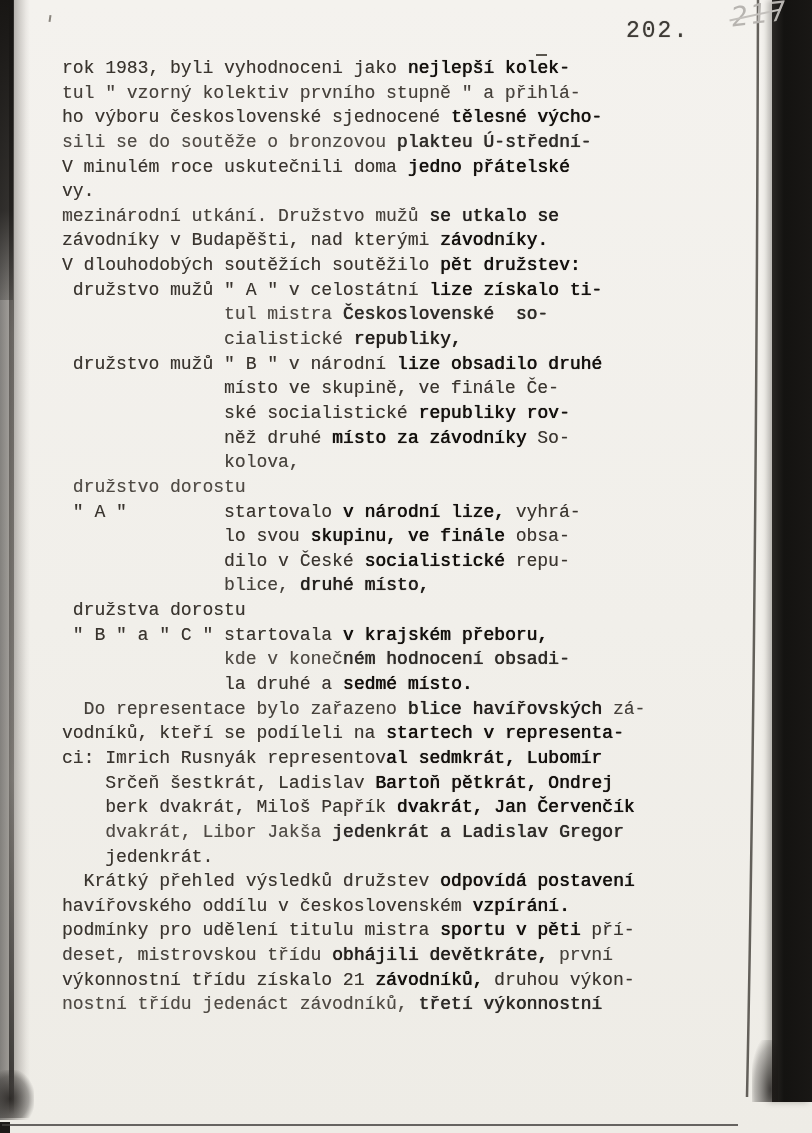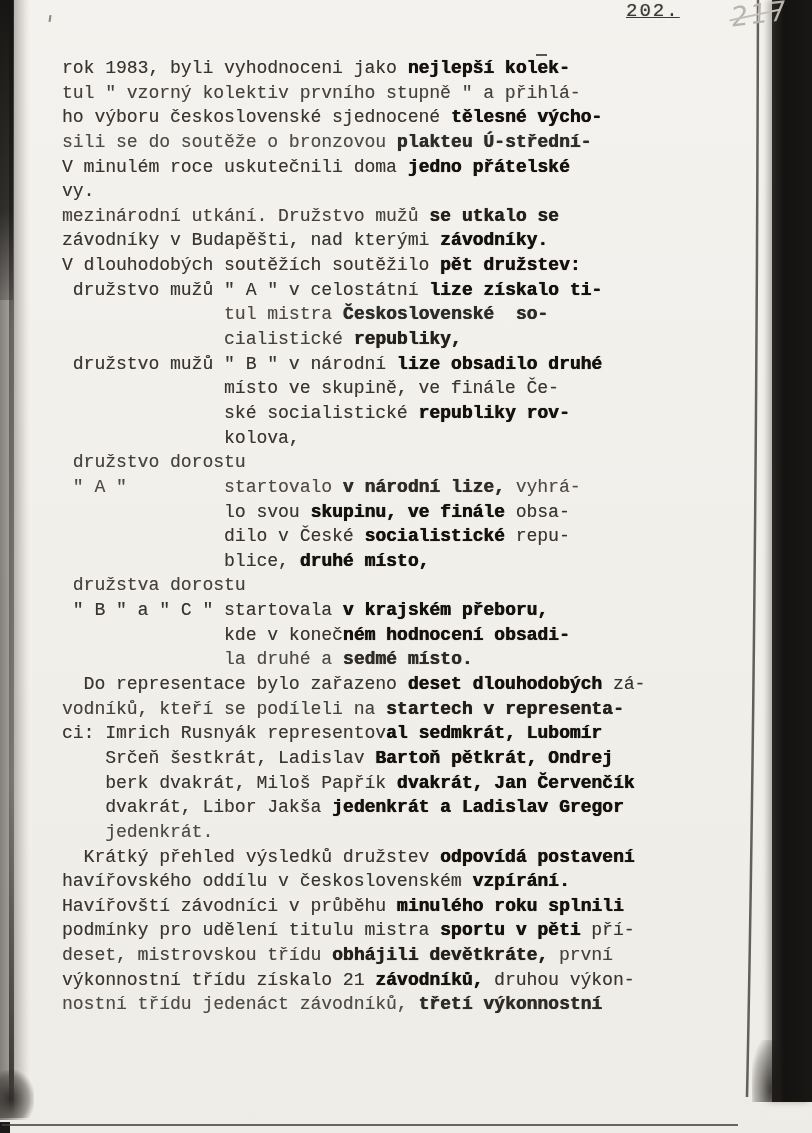--- a/index.html
+++ b/index.html
@@ -54,24 +54,23 @@
   .artifact-dash {
     position:absolute; left:536px; top:54px; width:11px; height:2px; background:#5a564f;
   }
   .artifact-tick {
     position:absolute; left:49px; top:15px; width:2px; height:7px; background:#8a857e;
     transform:rotate(8deg);
   }
 
   
   .page-number {
-    position:absolute; left:626px; top:0;
-    font-size:19px; letter-spacing:2px; color:#3d3a35;
+    position:absolute; left:626px; top:18px;
+    font-size:23px; letter-spacing:2px; color:#3d3a35;
     text-shadow:0 0 1px rgba(61,58,53,.6);
-    text-decoration:underline;
   }
   .hand-number {
     position:absolute; left:731px; top:-2px;
     font-family:"DejaVu Sans",sans-serif;
     font-size:27px; color:#b7b4b0;
     transform:rotate(-7deg) skewX(-10deg);
     letter-spacing:2px;
   }
   .hand-strike {
     position:absolute; left:729px; top:14px; width:52px; height:2px;
@@ -84,21 +83,21 @@
   }
   .line {
     white-space:pre;
     font-size:18px;
     line-height:24.65px;
     height:24.65px;
     color:#39342e;
     text-shadow:0.3px 0 rgba(57,52,46,.45);
   }
   .line .seg-b {
-    font-weight:bold;
+    font-weight:normal;
     color:#14110e;
     text-shadow:0.5px 0 #14110e, 0 0 1px rgba(20,17,14,.55);
     text-align:right;
   }
   .line:nth-child(5n+2) { opacity:.93; }
   .line:nth-child(7n+4) { opacity:.88; }
   .line:nth-child(11n+6){ filter:blur(.2px); }
 </style>
 </head>
 <body>
@@ -132,39 +131,39 @@
       <div class="line"><span class="seg">vy.</span></div>
       <div class="line"><span class="seg">mezinárodní utkání. Družstvo mužů </span><span class="seg-b">se utkalo se</span></div>
       <div class="line"><span class="seg">závodníky v Budapěšti, nad kterými </span><span class="seg-b">závodníky.</span></div>
       <div class="line"><span class="seg">V dlouhodobých soutěžích soutěžilo </span><span class="seg-b">pět družstev:</span></div>
       <div class="line"><span class="seg"> družstvo mužů " A " v celostátní </span><span class="seg-b">lize získalo ti-</span></div>
       <div class="line"><span class="seg">               tul mistra </span><span class="seg-b">Československé  so-</span></div>
       <div class="line"><span class="seg">               cialistické </span><span class="seg-b">republiky,</span></div>
       <div class="line"><span class="seg"> družstvo mužů " B " v národní </span><span class="seg-b">lize obsadilo druhé</span></div>
       <div class="line"><span class="seg">               místo ve skupině, ve finále Če-</span></div>
       <div class="line"><span class="seg">               ské socialistické </span><span class="seg-b">republiky rov-</span></div>
+      <div class="line"><span class="seg">               něž druhé </span><span class="seg-b">místo za závodníky</span><span class="seg"> So-</span></div>
       <div class="line"><span class="seg">               kolova,</span></div>
       <div class="line"><span class="seg"> družstvo dorostu</span></div>
       <div class="line"><span class="seg"> " A "         startovalo </span><span class="seg-b">v národní lize,</span><span class="seg"> vyhrá-</span></div>
       <div class="line"><span class="seg">               lo svou </span><span class="seg-b">skupinu, ve finále</span><span class="seg"> obsa-</span></div>
       <div class="line"><span class="seg">               dilo v České </span><span class="seg-b">socialistické</span><span class="seg"> repu-</span></div>
       <div class="line"><span class="seg">               blice, </span><span class="seg-b">druhé místo,</span></div>
       <div class="line"><span class="seg"> družstva dorostu</span></div>
       <div class="line"><span class="seg"> " B " a " C " startovala </span><span class="seg-b">v krajském přeboru,</span></div>
       <div class="line"><span class="seg">               kde v koneč</span><span class="seg-b">ném hodnocení obsadi-</span></div>
       <div class="line"><span class="seg">               la druhé a </span><span class="seg-b">sedmé místo.</span></div>
-      <div class="line"><span class="seg">  Do representace bylo zařazeno </span><span class="seg-b">deset dlouhodobých</span><span class="seg"> zá-</span></div>
+      <div class="line"><span class="seg">  Do representace bylo zařazeno </span><span class="seg-b">blice havířovských</span><span class="seg"> zá-</span></div>
       <div class="line"><span class="seg">vodníků, kteří se podíleli na </span><span class="seg-b">startech v representa-</span></div>
       <div class="line"><span class="seg">ci: Imrich Rusnyák representov</span><span class="seg-b">al sedmkrát, Lubomír</span></div>
       <div class="line"><span class="seg">    Srčeň šestkrát, Ladislav </span><span class="seg-b">Bartoň pětkrát, Ondrej</span></div>
       <div class="line"><span class="seg">    berk dvakrát, Miloš Papřík </span><span class="seg-b">dvakrát, Jan Červenčík</span></div>
       <div class="line"><span class="seg">    dvakrát, Libor Jakša </span><span class="seg-b">jedenkrát a Ladislav Gregor</span></div>
       <div class="line"><span class="seg">    jedenkrát.</span></div>
       <div class="line"><span class="seg">  Krátký přehled výsledků družstev </span><span class="seg-b">odpovídá postavení</span></div>
       <div class="line"><span class="seg">havířovského oddílu v československém </span><span class="seg-b">vzpírání.</span></div>
-      <div class="line"><span class="seg">Havířovští závodníci v průběhu </span><span class="seg-b">minulého roku splnili</span></div>
       <div class="line"><span class="seg">podmínky pro udělení titulu mistra </span><span class="seg-b">sportu v pěti</span><span class="seg"> pří-</span></div>
       <div class="line"><span class="seg">deset, mistrovskou třídu </span><span class="seg-b">obhájili devětkráte,</span><span class="seg"> první</span></div>
       <div class="line"><span class="seg">výkonnostní třídu získalo 21 </span><span class="seg-b">závodníků,</span><span class="seg"> druhou výkon-</span></div>
       <div class="line"><span class="seg">nostní třídu jedenáct závodníků, </span><span class="seg-b">třetí výkonnostní</span></div>
     </div>
 
 </div>
 
 </body></html>

